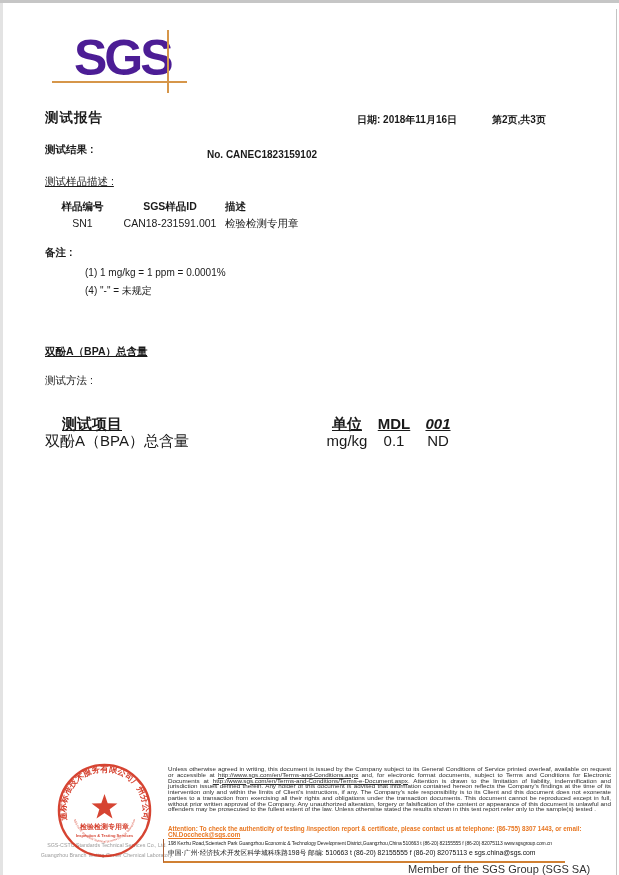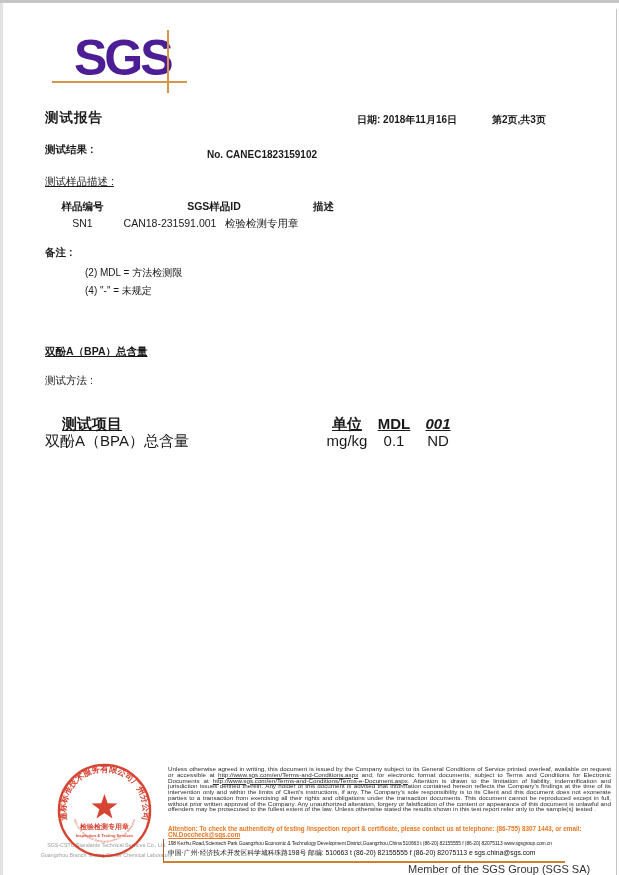--- a/index.html
+++ b/index.html
@@ -32,21 +32,21 @@
   .report-no  { left:207px; top:113px; font-size:10px; font-weight:bold;margin-top:36px; }
   .doc-date   { left:357px; top:113px; font-size:10px; font-weight:bold; }
   .page-info  { left:492px; top:113px; font-size:10px; font-weight:bold; }
 
   .results-label { left:45px; top:143px; font-size:10.5px; font-weight:bold; }
   .sample-desc-label { left:45px; top:175px; font-size:10.5px; font-weight:normal; text-decoration:underline; }
 
   .sample-table-header, .sample-table-row {
     left:45px; display:flex; font-size:10.5px; white-space:nowrap;
   }
-  .sample-table-header { top:200px; font-weight:bold;gap:44px; }
+  .sample-table-header { top:200px; font-weight:bold; }
   .sample-table-row    { top:217px; }
   .st-c1 { width:75px; text-align:center; }
   .st-c2 { width:100px; text-align:center; }
   .st-c3 { padding-left:5px; text-align:left; }
 
   .notes-label { left:45px; top:246px; font-size:10.5px; font-weight:bold; }
   .notes-list  { left:85px; top:264px; font-size:10px; line-height:17.5px; }
 
   .bpa-title { left:45px; top:345px; font-size:10.5px; font-weight:bold; text-decoration:underline; }
 
@@ -115,21 +115,21 @@
   <span class="st-c3">描述</span>
 </div>
 <div class="abs sample-table-row">
   <span class="st-c1">SN1</span>
   <span class="st-c2">CAN18-231591.001</span>
   <span class="st-c3">检验检测专用章</span>
 </div>
 
 <div class="abs notes-label">备注 :</div>
 <div class="abs notes-list">
-  <div>(2) MDL = 方法检测限</div>
+  <div>(1) 1 mg/kg = 1 ppm = 0.0001%</div>
   <div>(4) "-" = 未规定</div>
 </div>
 
 <div class="abs bpa-title">双酚A（BPA）总含量</div>
 <div class="abs method-label">测试方法 :</div>
 <div class="abs method-text">
 </div>
 
 <div class="abs rt-header">
   <span class="cell rt-item-h">测试项目</span>

